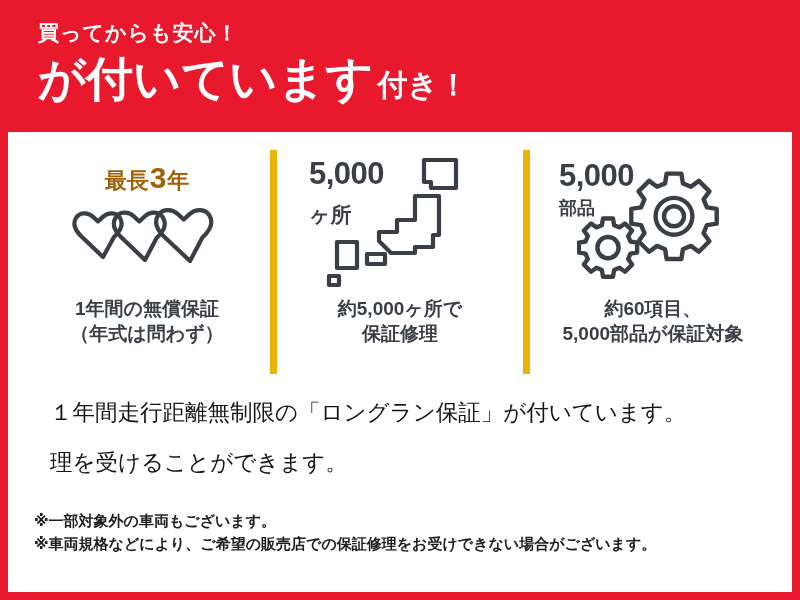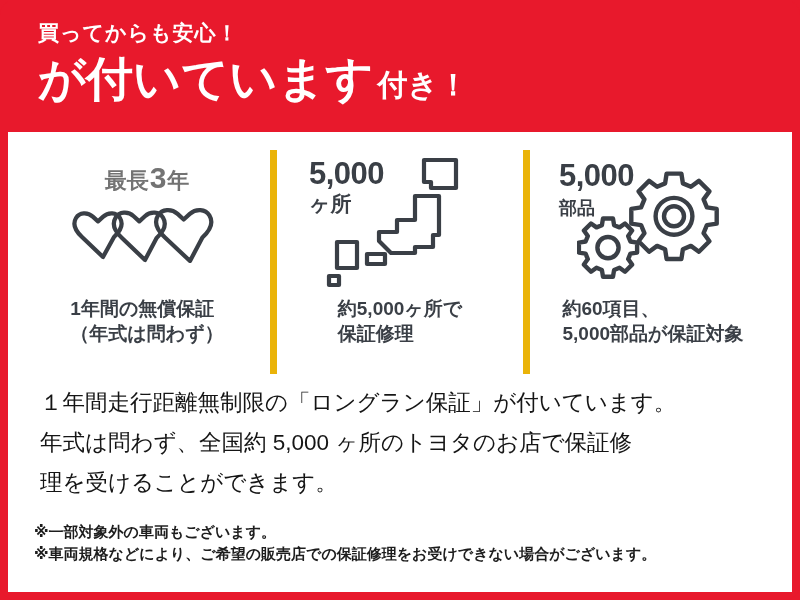--- a/index.html
+++ b/index.html
@@ -102,38 +102,39 @@
     align-items: center;
     justify-content: center;
     width: 100%;
     position: relative;
   }
   .feature-caption {
     color: #3a3f46;
     font-size: 19px;
     font-weight: 700;
     line-height: 1.32;
+    text-align: center;
     letter-spacing: 0px;
     white-space: nowrap;
   }
 
   
   .col1-wrap {
     position: relative;
     width: 200px;
     height: 140px;
   }
   .col1-label {
     position: absolute;
     left: 50%;
     top: 8px;
     transform: translateX(-50%);
     display: flex;
     align-items: baseline;
-    color: #737373;
+    color: #a16207;
     font-weight: 700;
     white-space: nowrap;
   }
   .col1-label .t-sai { font-size: 22px; letter-spacing: 0px; }
   .col1-label .t-num { font-size: 30px; margin: 0 1px; }
   .col1-label .t-nen { font-size: 22px; }
   .hearts {
     position: absolute;
     left: 50%;
     top: 44px;
@@ -149,21 +150,21 @@
   .col2-label {
     position: absolute;
     left: 4px;
     top: 6px;
     color: #3a3f46;
     font-weight: 700;
     line-height: 1.02;
     z-index: 3;
   }
   .col2-label .t-num { font-size: 31px; letter-spacing: -0.5px; display: block; }
-  .col2-label .t-unit { font-size: 21px; display: block; margin-top: 3px; }
+  .col2-label .t-unit { font-size: 21px; display: block; margin-top: 14px; }
   .japan {
     position: absolute;
     left: 18px;
     top: 0px;
   }
 
   
   .col3-wrap {
     position: relative;
     width: 200px;
@@ -189,21 +190,21 @@
   
   .body-copy {
     flex: 0 0 auto;
     padding: 6px 26px 0 26px;
     color: #151515;
     font-size: 22.5px;
     font-weight: 400;
     line-height: 1.52;
     letter-spacing: 0px;
   }
-  .body-copy p { margin: 6px; }
+  .body-copy p { margin: 16px; }
 
   
   .notes {
     flex: 0 0 auto;
     padding: 14px 26px 0 26px;
     color: #1d1d1d;
     font-size: 15px;
     font-weight: 700;
     line-height: 1.48;
     letter-spacing: 0px;
@@ -305,21 +306,20 @@
         <div class="feature-caption">
           <div>約60項目、</div>
           <div>5,000部品が保証対象</div>
         </div>
       </div>
 
     </div>
 
     <div class="body-copy">
       <p>１年間走行距離無制限の「ロングラン保証」が付いています。</p>
-      <p>年式は問わず、全国約 5,000 ヶ所のトヨタのお店で保証修</p>
       <p>理を受けることができます。</p>
     </div>
 
     <div class="notes">
       <div>※一部対象外の車両もございます。</div>
       <div>※車両規格などにより、ご希望の販売店での保証修理をお受けできない場合がございます。</div>
     </div>
 
   </div>
 </div>

